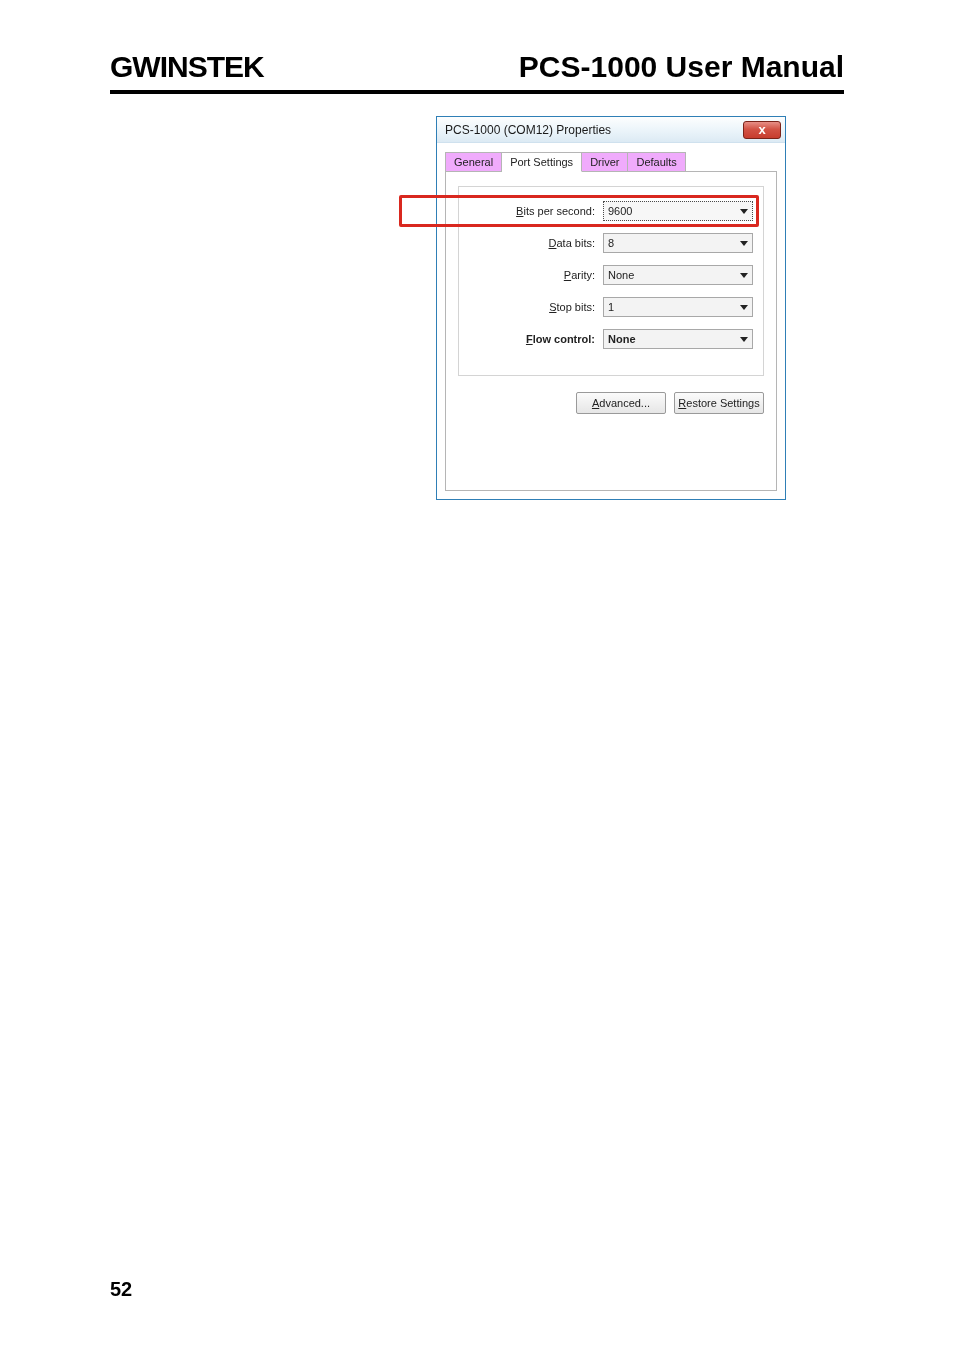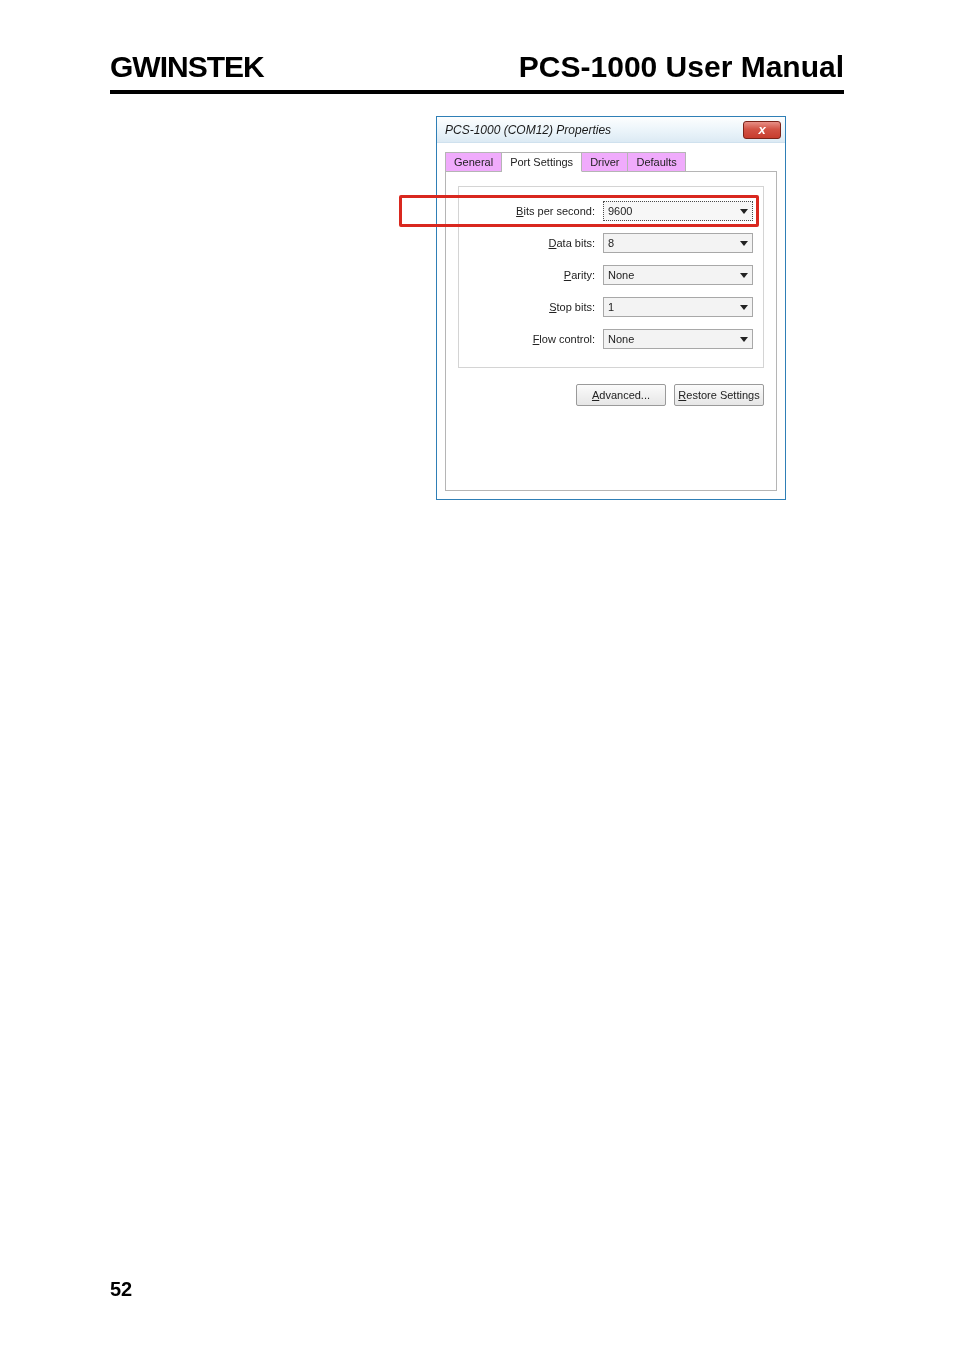--- a/index.html
+++ b/index.html
@@ -63,21 +63,20 @@
   }
   .titlebar {
     height: 26px;
     display: flex;
     align-items: center;
     justify-content: space-between;
     padding: 0 0 0 8px;
     background: linear-gradient(#fdfefe 0%, #eef6fb 45%, #dceaf4 100%);
     border-bottom: 1px solid #cfe1ee;
     color: #1a1a1a;
-    font-style: italic;
   }
   .titlebar .title-text {
     font-size: 12px;
     color: #1a1a1a;
   }
   .close-btn {
     width: 38px;
     height: 18px;
     margin-right: 4px;
     background: linear-gradient(#e78f86 0%, #d25345 45%, #c73d2e 100%);
@@ -126,21 +125,21 @@
   }
   .form-row {
     display: flex;
     align-items: center;
     justify-content: flex-end;
     gap: 8px;
     margin-bottom: 12px;
     font-size: 11px;
     color: #222;
   }
-  .form-row:last-child { margin-bottom: 4px; }
+  .form-row:last-child { margin-bottom: 12px; font-weight: bold; }
   .form-label .uline { text-decoration: underline; }
   .combo {
     width: 150px;
     height: 20px;
     border: 1px solid #a8a8a8;
     background: #f3f3f3;
     display: flex;
     align-items: center;
     justify-content: space-between;
     padding: 0 4px 0 4px;

